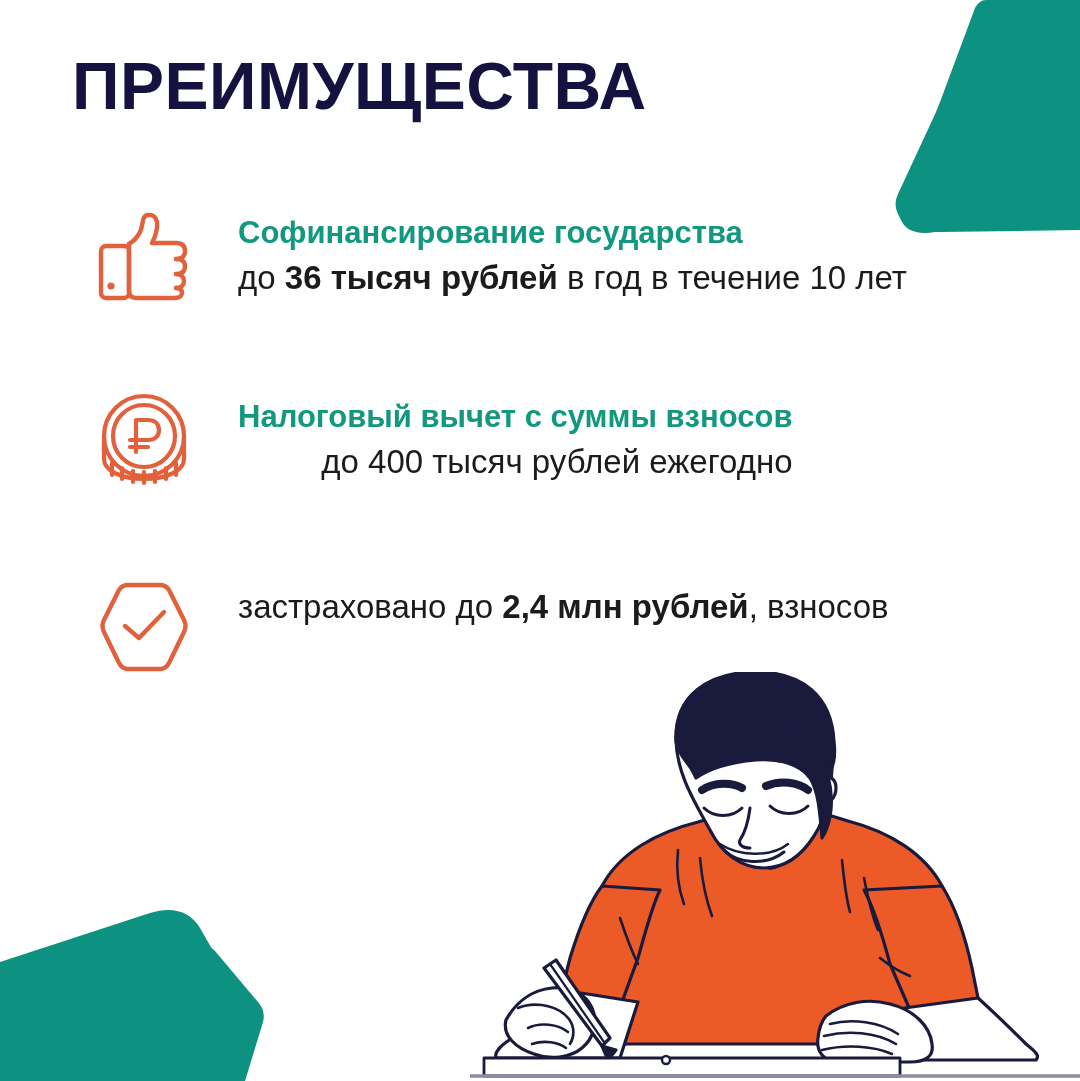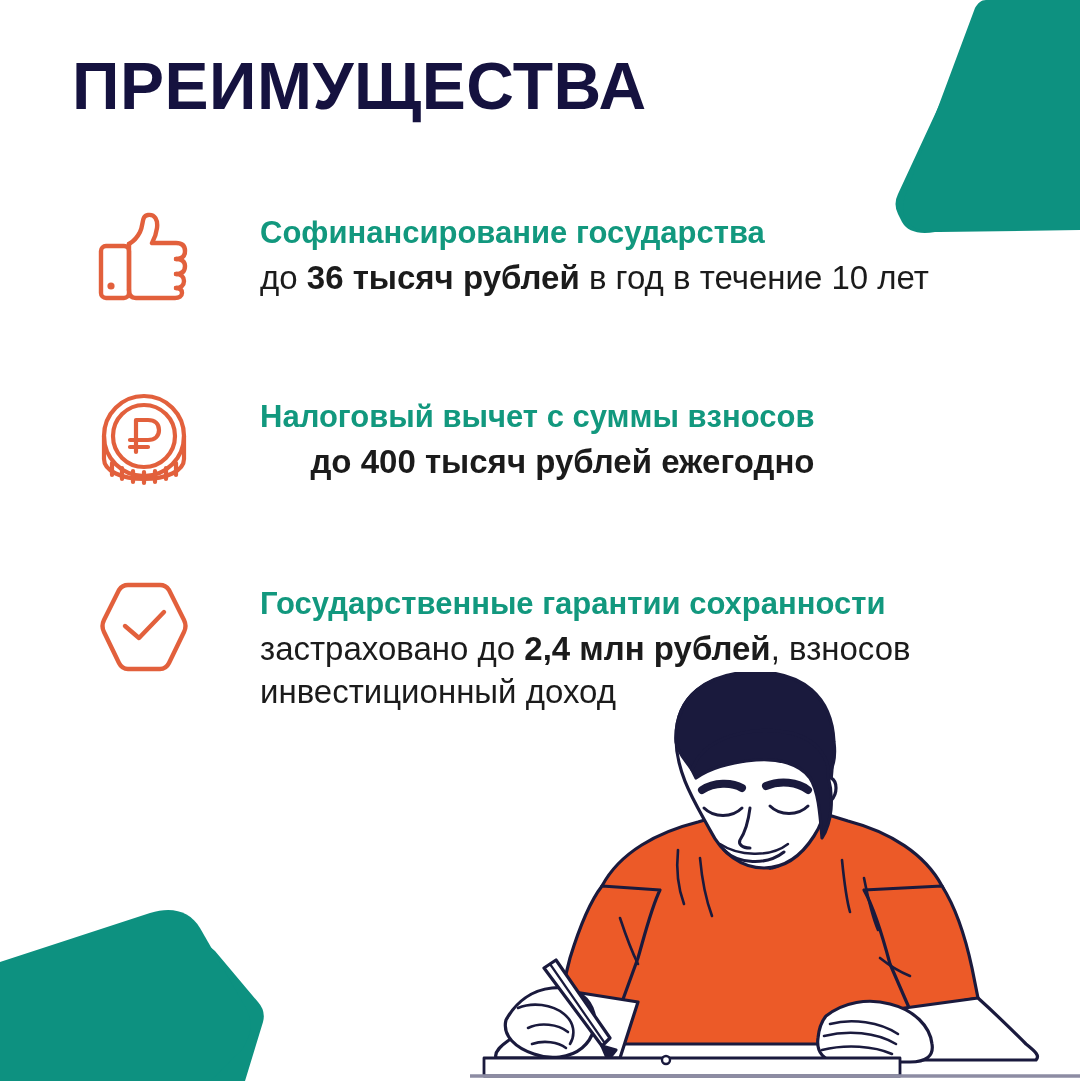--- a/index.html
+++ b/index.html
@@ -62,39 +62,39 @@
     width: 104px;
     min-width: 104px;
     height: 100px;
     display: flex;
     align-items: center;
     justify-content: center;
   }
   .icon-wrap svg { display: block; }
 
   .benefit-text {
-    margin-left: 64px;
+    margin-left: 42px;
     padding-top: 8px;
   }
   .benefit-heading {
     font-size: 31px;
     font-weight: bold;
     color: #12987e;
     line-height: 1.22;
     margin-bottom: 4px;
     white-space: nowrap;
   }
   .benefit-sub {
     font-size: 33px;
     color: #1b1b1b;
     line-height: 1.32;
     font-weight: normal;
   }
   .benefit-sub b { font-weight: bold; }
-  .benefit-sub .all-bold { font-weight: bold; }
+  .benefit-sub .all-bold { font-weight: normal; }
 
   
   .illustration {
     position: absolute;
     left: 470px;
     top: 672px;
     width: 640px;
     height: 409px;
   }
   .illustration svg { display: block; }
@@ -157,24 +157,22 @@
     </div>
 
     <div class="benefit benefit-3">
       <div class="icon-wrap">
         <svg width="92" height="96" viewBox="0 0 92 96" fill="none" stroke="#e2603c" stroke-width="4.4" stroke-linecap="round" stroke-linejoin="round">
           <path d="M30 6 L62 6 C66 6 69 8 71 11 L86 41 C88 45 88 49 86 53 L71 84 C69 88 66 90 62 90 L30 90 C26 90 23 88 21 84 L6 53 C4 49 4 45 6 41 L21 11 C23 8 26 6 30 6 Z"></path>
           <path d="M27 47 L41 59 L66 33"></path>
         </svg>
       </div>
       <div class="benefit-text">
-        <div class="benefit-heading">Государственные гарантии сохранности</div>
         <div class="benefit-sub">
           <span>застраховано до </span><b>2,4 млн рублей</b><span>, взносов</span><br>
-          <span>инвестиционный доход</span>
         </div>
       </div>
     </div>
 
   </div>
 
   <div class="illustration">
     <svg width="640" height="409" viewBox="0 0 640 409" fill="none">
       <g stroke="#1a1a3d" stroke-width="3.2" stroke-linecap="round" stroke-linejoin="round">
 

